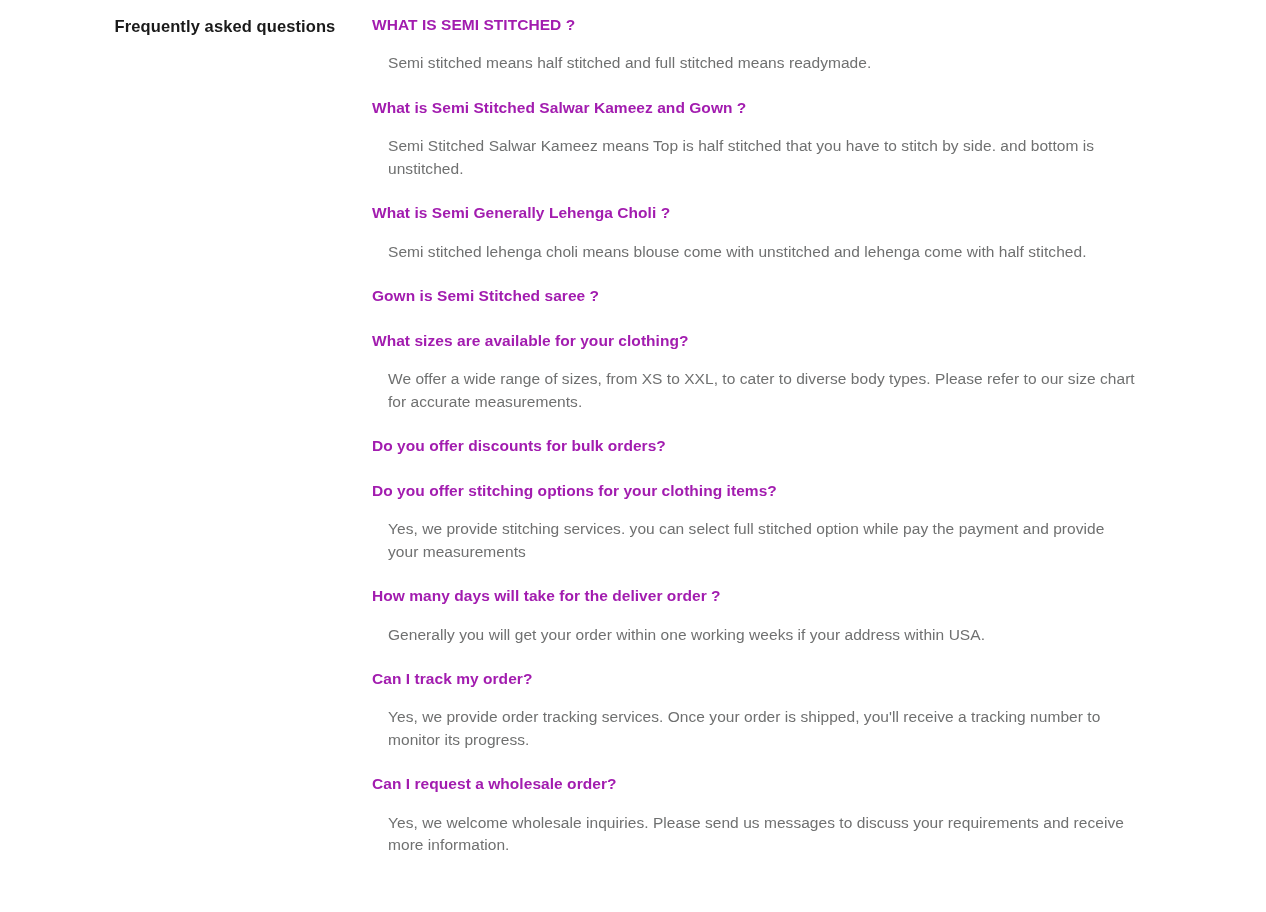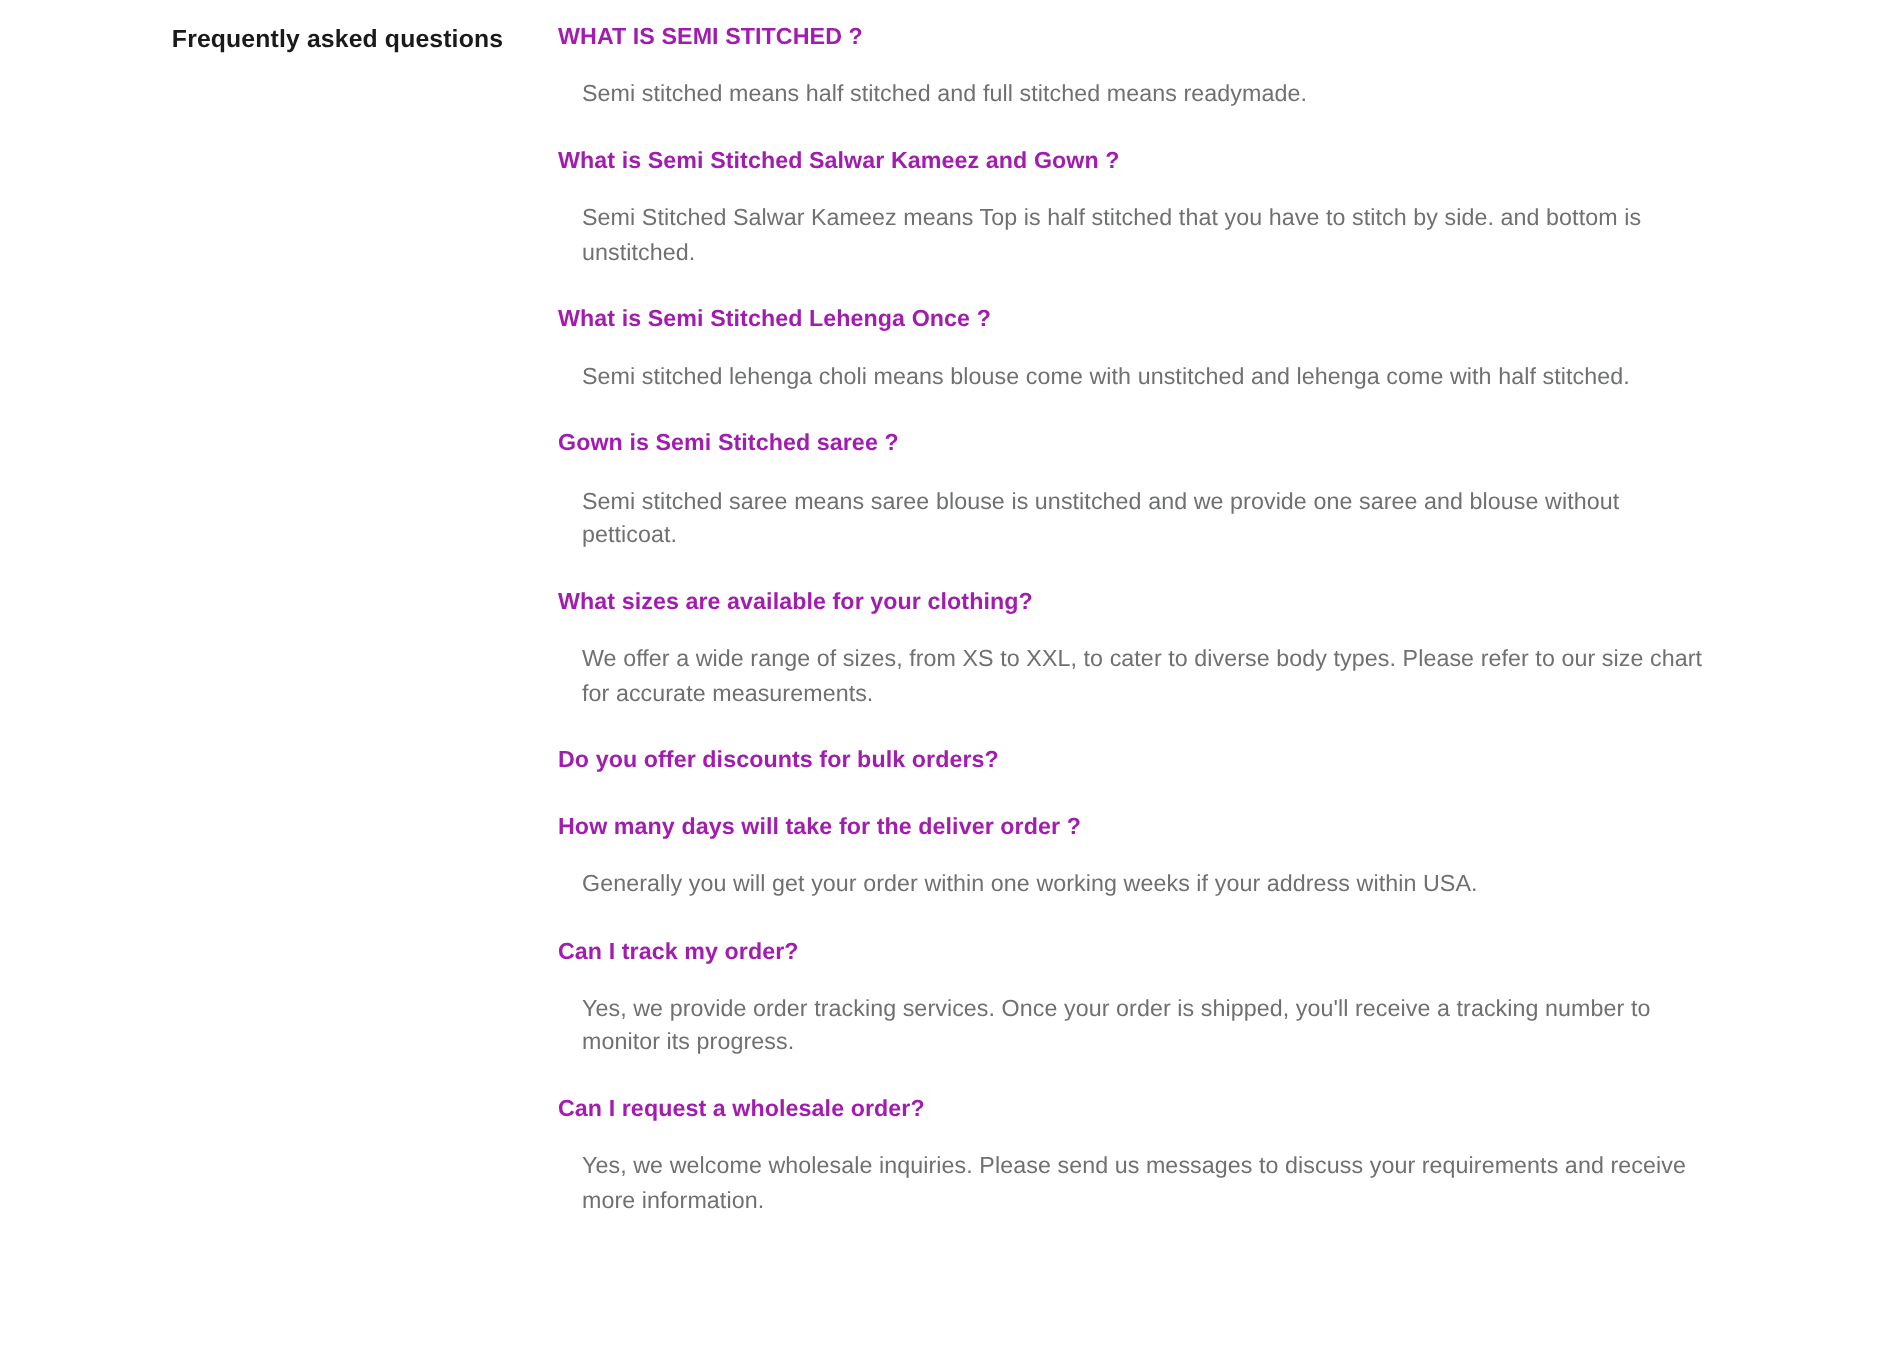--- a/index.html
+++ b/index.html
@@ -87,38 +87,41 @@
         <p class="faq-q">WHAT IS SEMI STITCHED ?</p>
         <p class="faq-a">Semi stitched means half stitched and full stitched means readymade.</p>
       </div>
 
       <div class="faq-item">
         <p class="faq-q">What is Semi Stitched Salwar Kameez and Gown ?</p>
         <p class="faq-a">Semi Stitched Salwar Kameez means Top is half stitched that you have to stitch by side. and bottom is unstitched.</p>
       </div>
 
       <div class="faq-item">
-        <p class="faq-q">What is Semi Stitched Lehenga Once ?</p>
+        <p class="faq-q">What is Semi Generally Lehenga Choli ?</p>
         <p class="faq-a">Semi stitched lehenga choli means blouse come with unstitched and lehenga come with half stitched.</p>
       </div>
 
       <div class="faq-item">
         <p class="faq-q">Gown is Semi Stitched saree ?</p>
-        <p class="faq-a">Semi stitched saree means saree blouse is unstitched and we provide one saree and blouse without petticoat.</p>
       </div>
 
       <div class="faq-item">
         <p class="faq-q">What sizes are available for your clothing?</p>
         <p class="faq-a">We offer a wide range of sizes, from XS to XXL, to cater to diverse body types. Please refer to our size chart for accurate measurements.</p>
       </div>
 
       <div class="faq-item">
         <p class="faq-q">Do you offer discounts for bulk orders?</p>
       </div>
 
+      <div class="faq-item">
+        <p class="faq-q">Do you offer stitching options for your clothing items?</p>
+        <p class="faq-a">Yes, we provide stitching services. you can select full stitched option while pay the payment and provide your measurements</p>
+      </div>
 
       <div class="faq-item">
         <p class="faq-q">How many days will take for the deliver order ?</p>
         <p class="faq-a">Generally you will get your order within one working weeks if your address within USA.</p>
       </div>
 
       <div class="faq-item">
         <p class="faq-q">Can I track my order?</p>
         <p class="faq-a">Yes, we provide order tracking services. Once your order is shipped, you'll receive a tracking number to monitor its progress.</p>
       </div>

